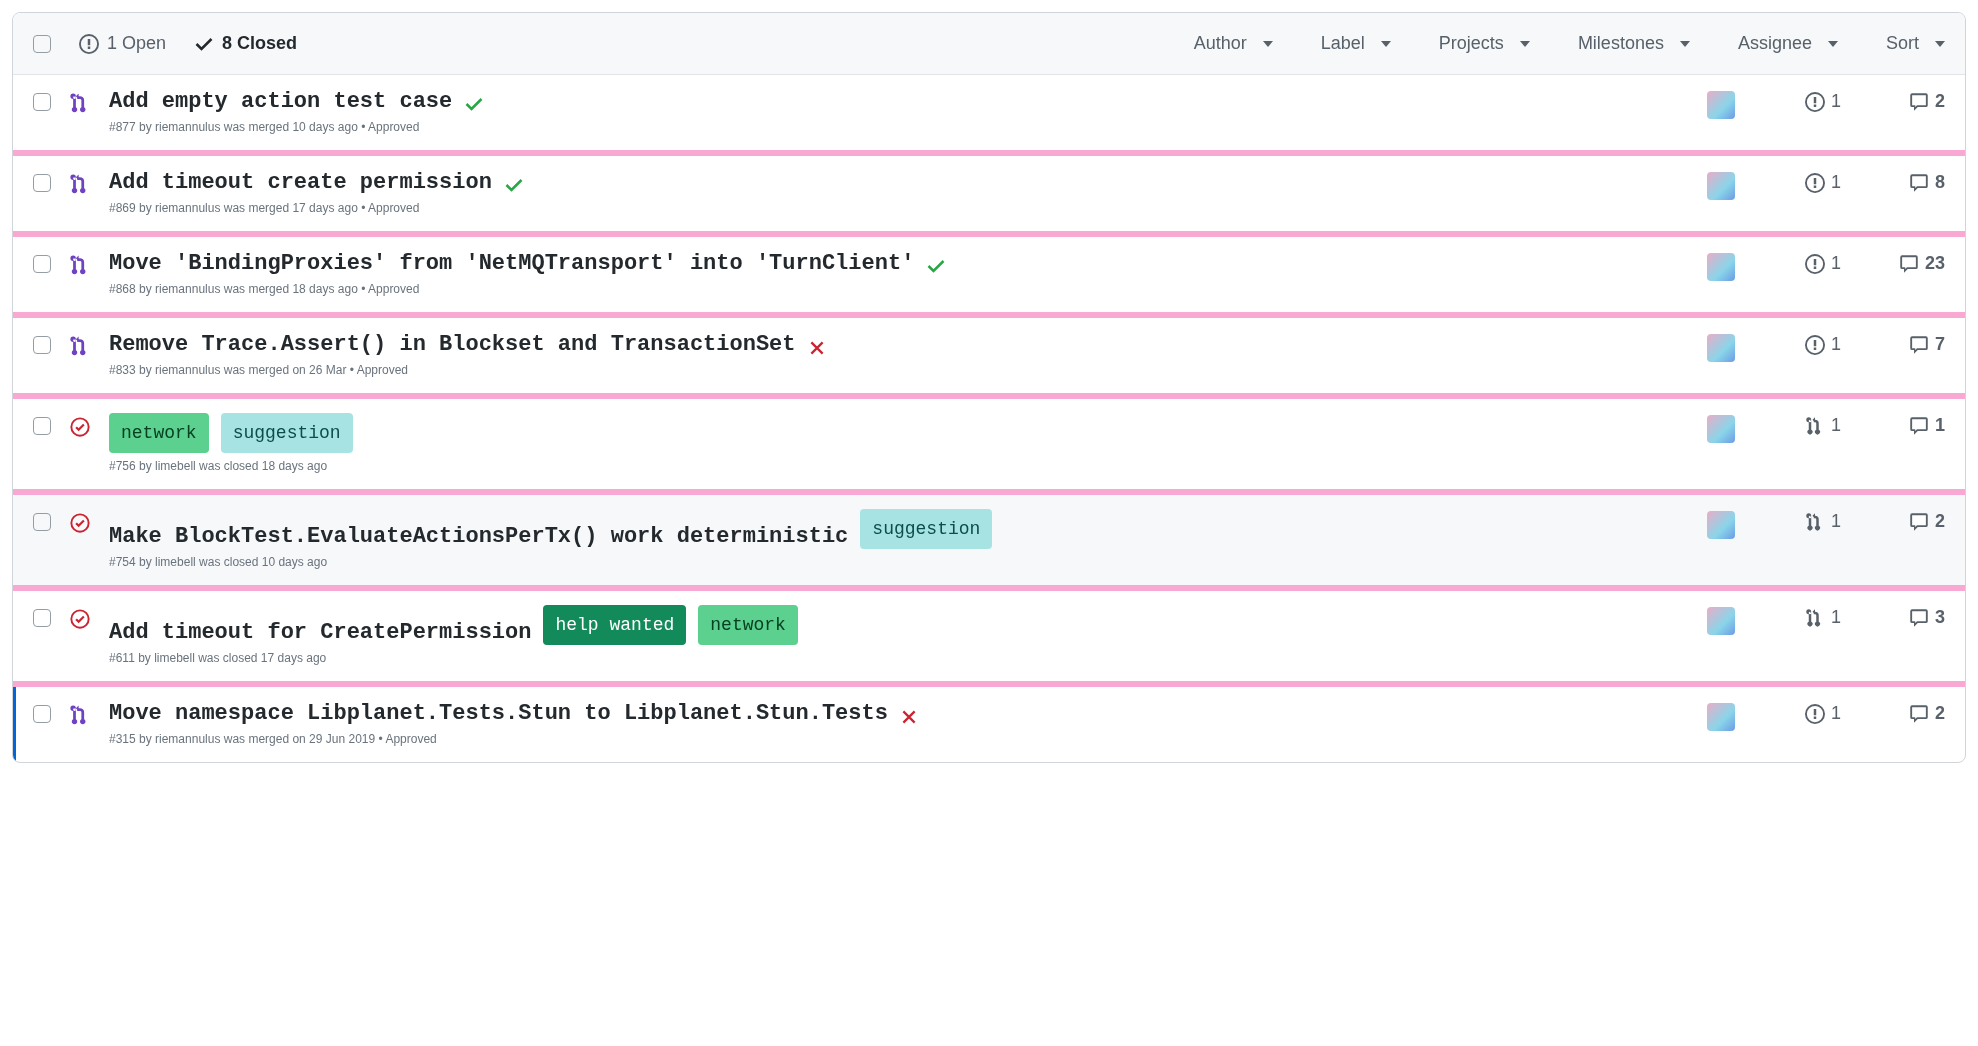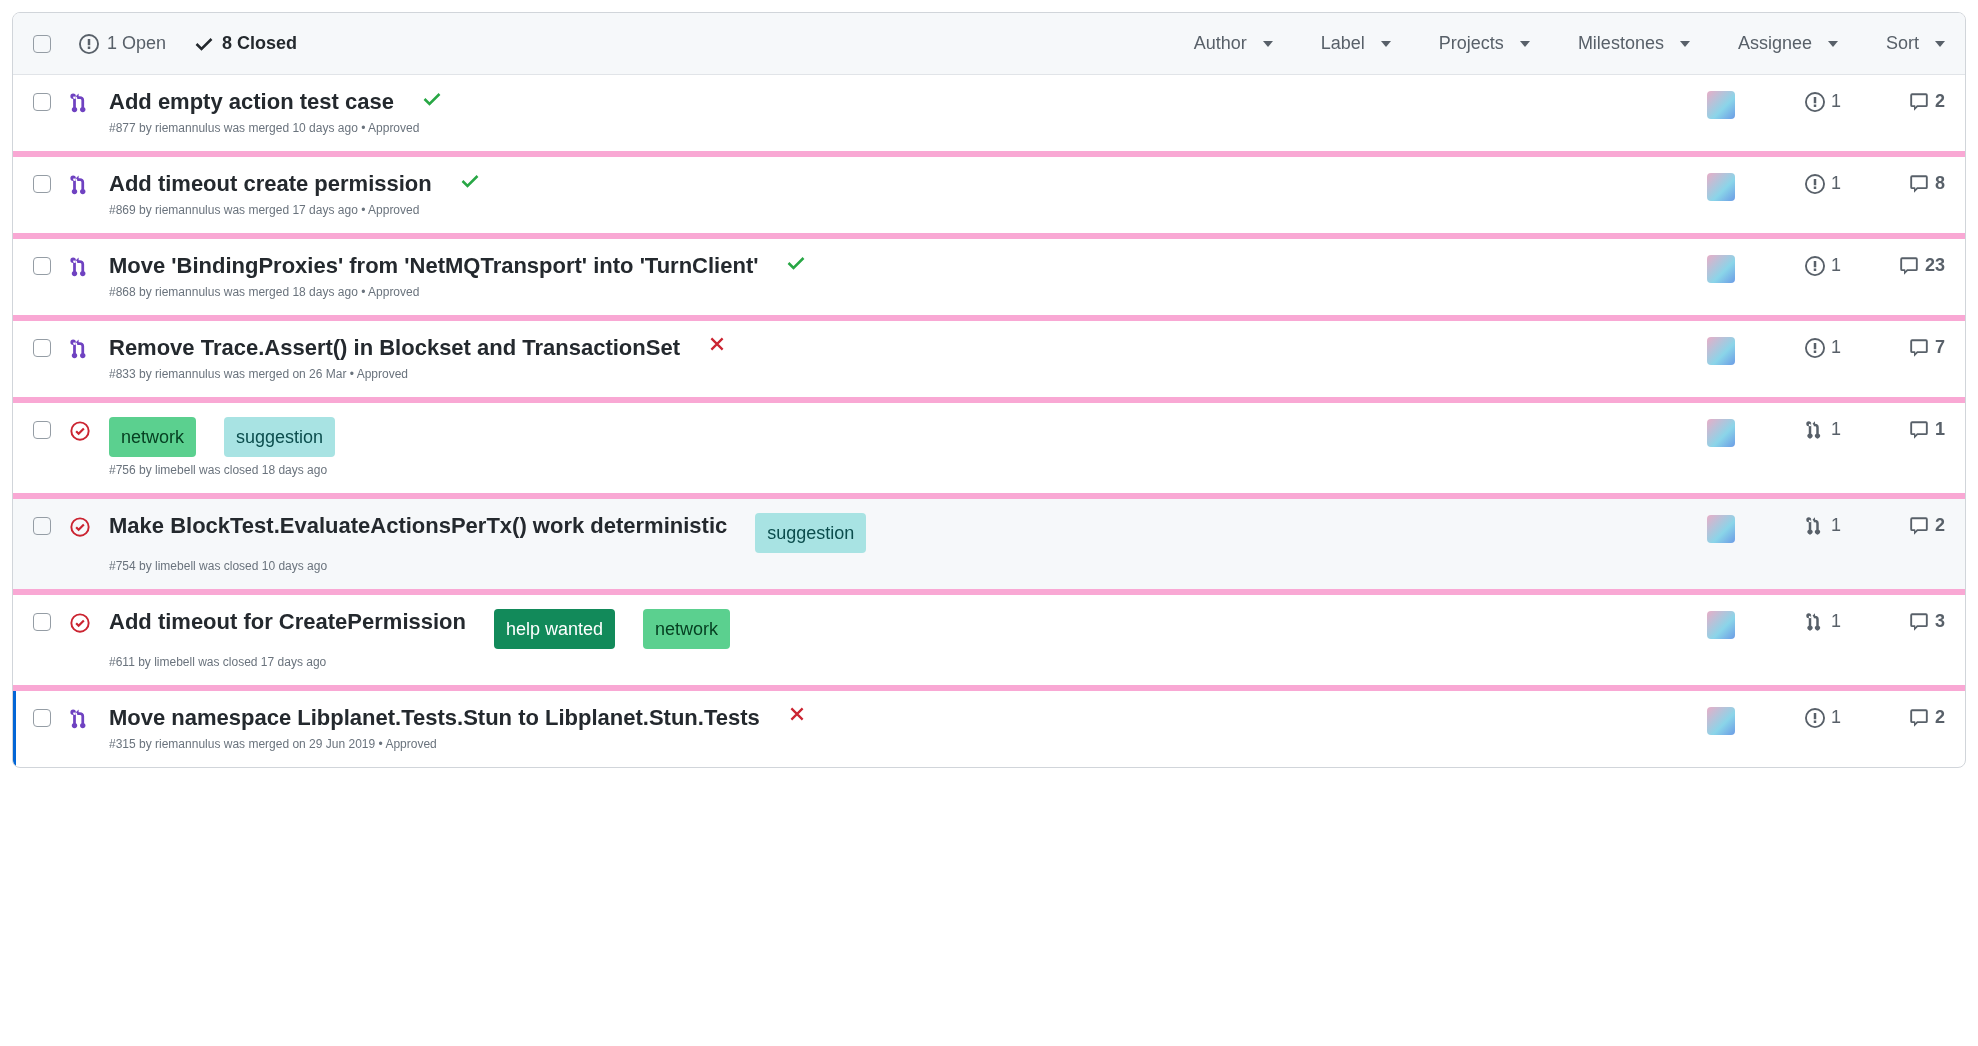--- a/index.html
+++ b/index.html
@@ -70,23 +70,24 @@
   padding: 14px 20px 16px 20px;
   gap: 14px;
 }
 .issue-row:first-of-type { border-top: none; }
 .issue-row.hover { background: #f6f8fa; }
 .row-checkbox-col { width: 22px; flex-shrink: 0; padding-top: 4px; }
 .row-icon-col { width: 26px; flex-shrink: 0; padding-top: 3px; }
 .row-main { flex: 1; min-width: 0; }
 .row-title-line {
   display: flex;
-  align-items: flex-start;
+  align-items: flex-end;
   flex-wrap: wrap;
-  gap: 28px;
+  gap: 12px;
+  font-family: Liberation Mono, monospace;
 }
 .row-title {
   font-size: 22px;
   font-weight: 600;
   color: #24292e;
 }
 .row-sub {
   margin-top: 6px;
   color: #6a737d;
   font-size: 12px;

